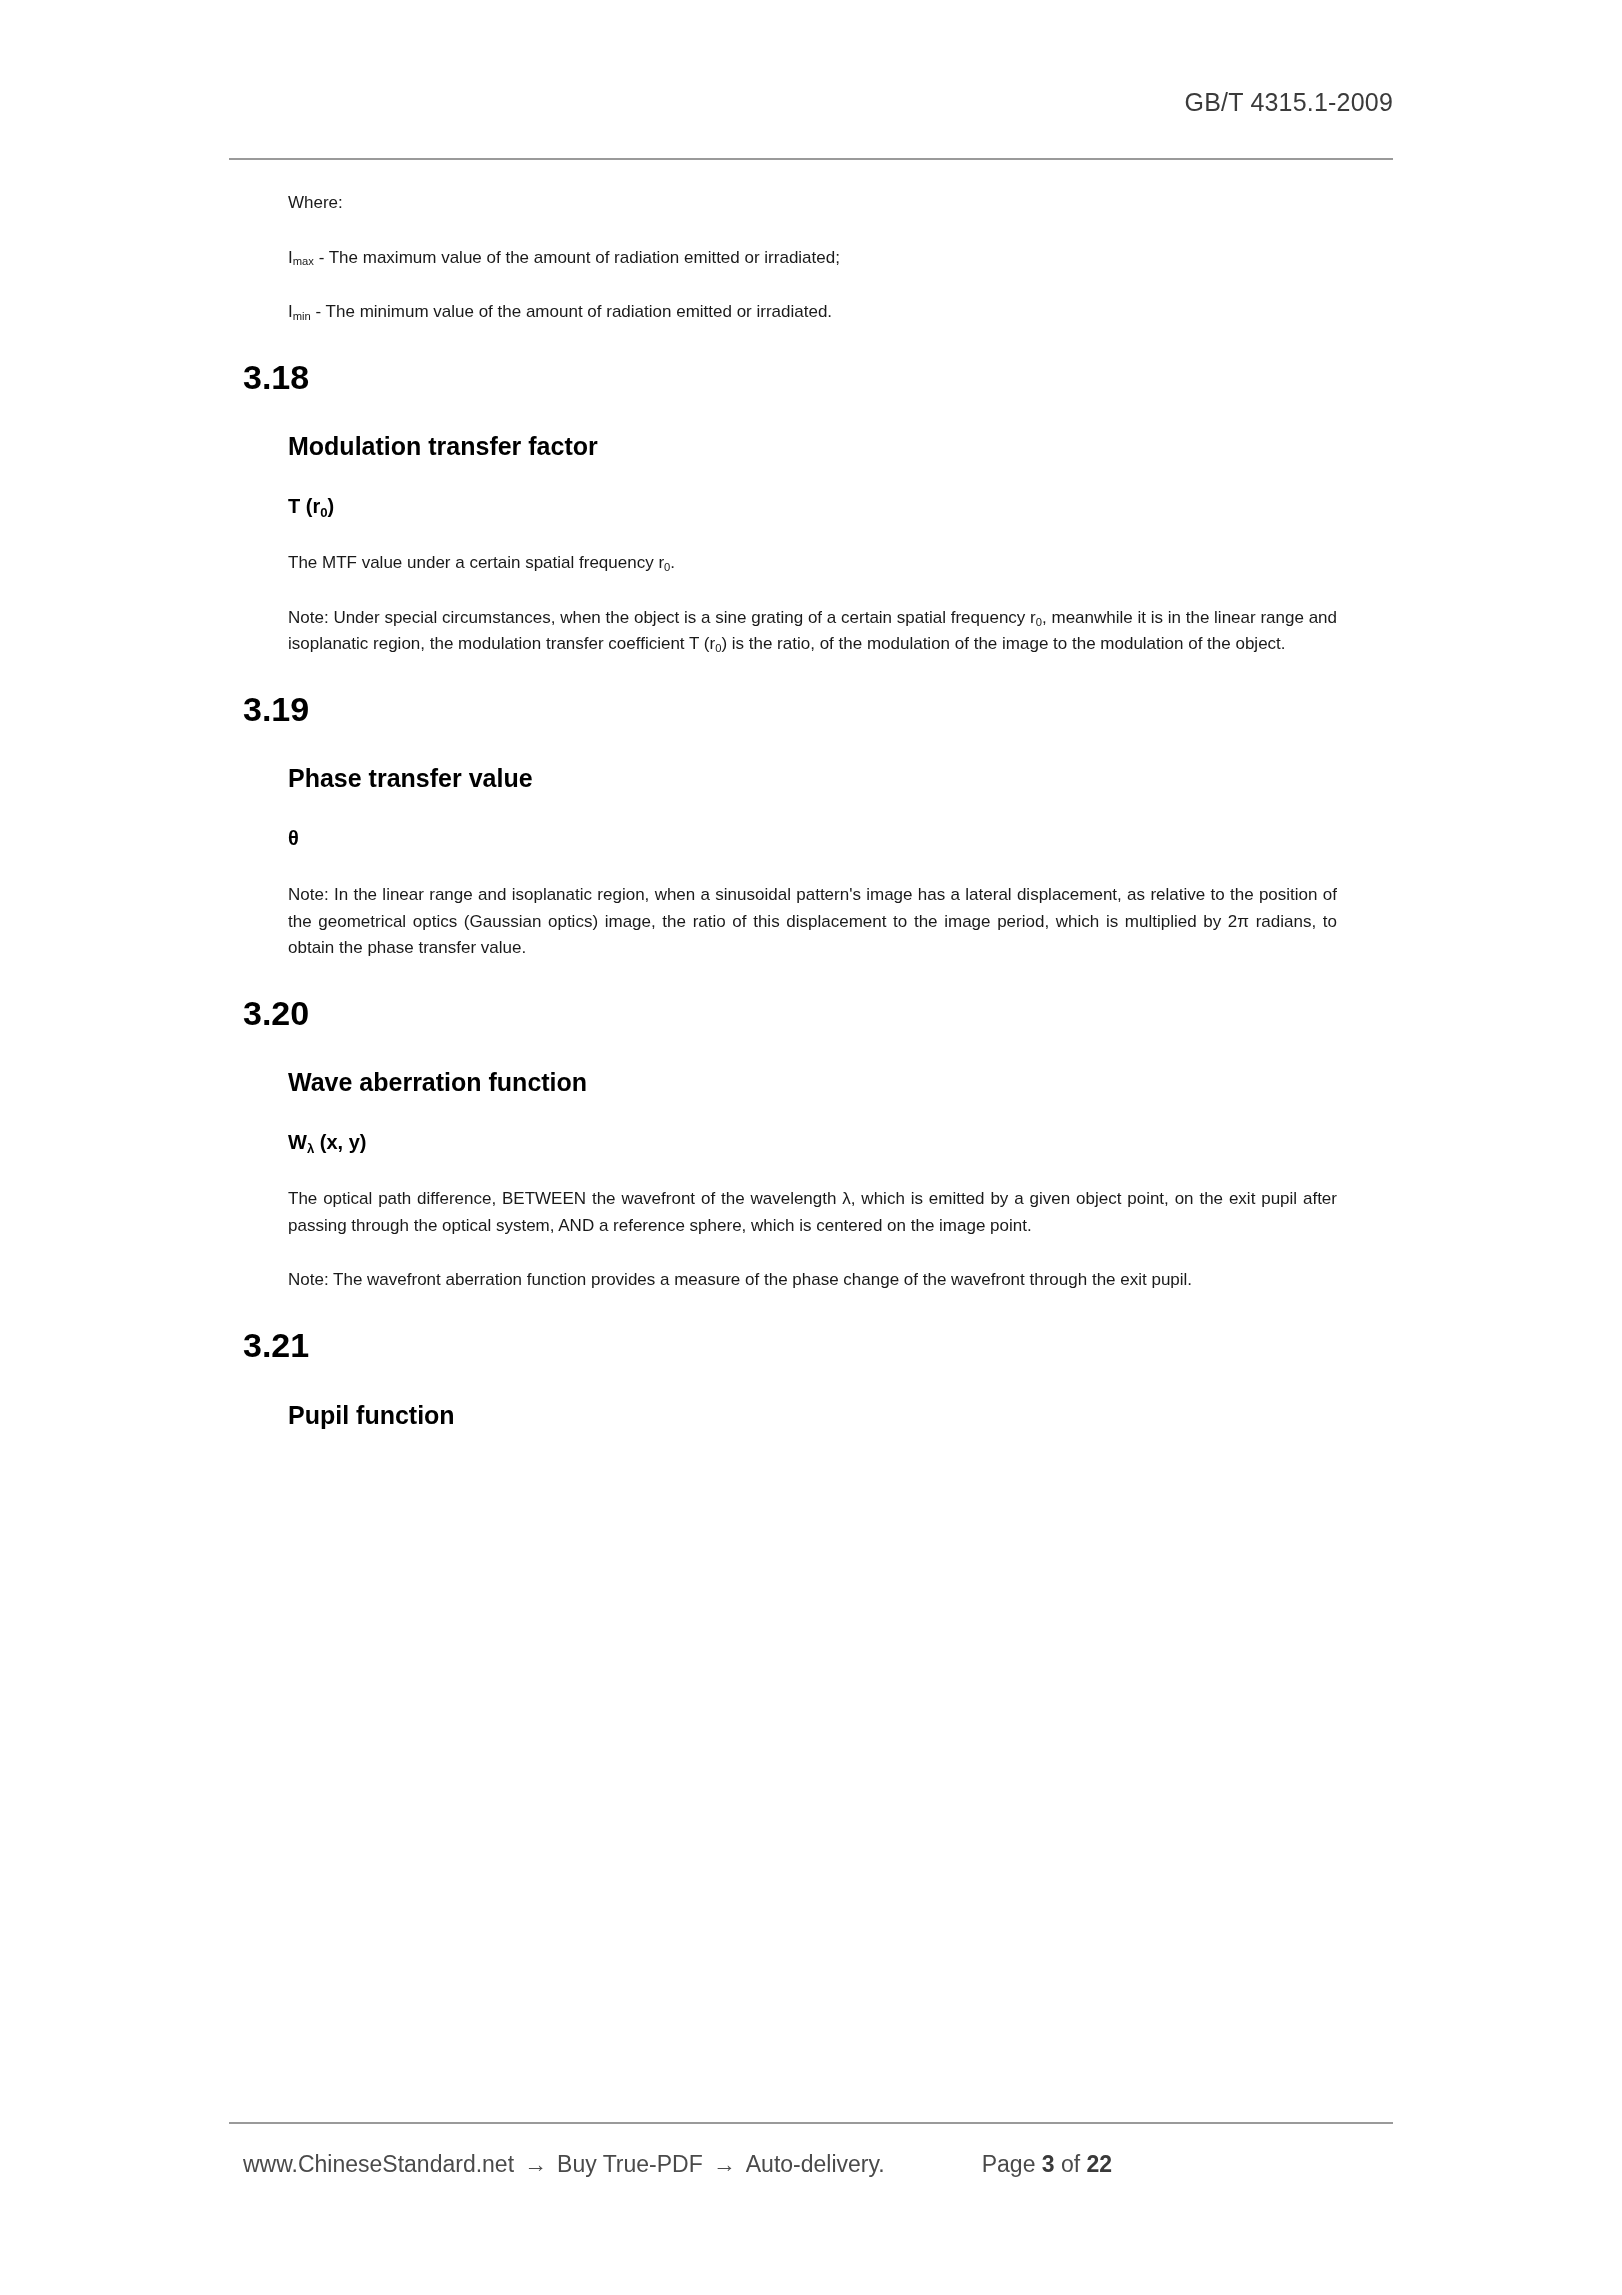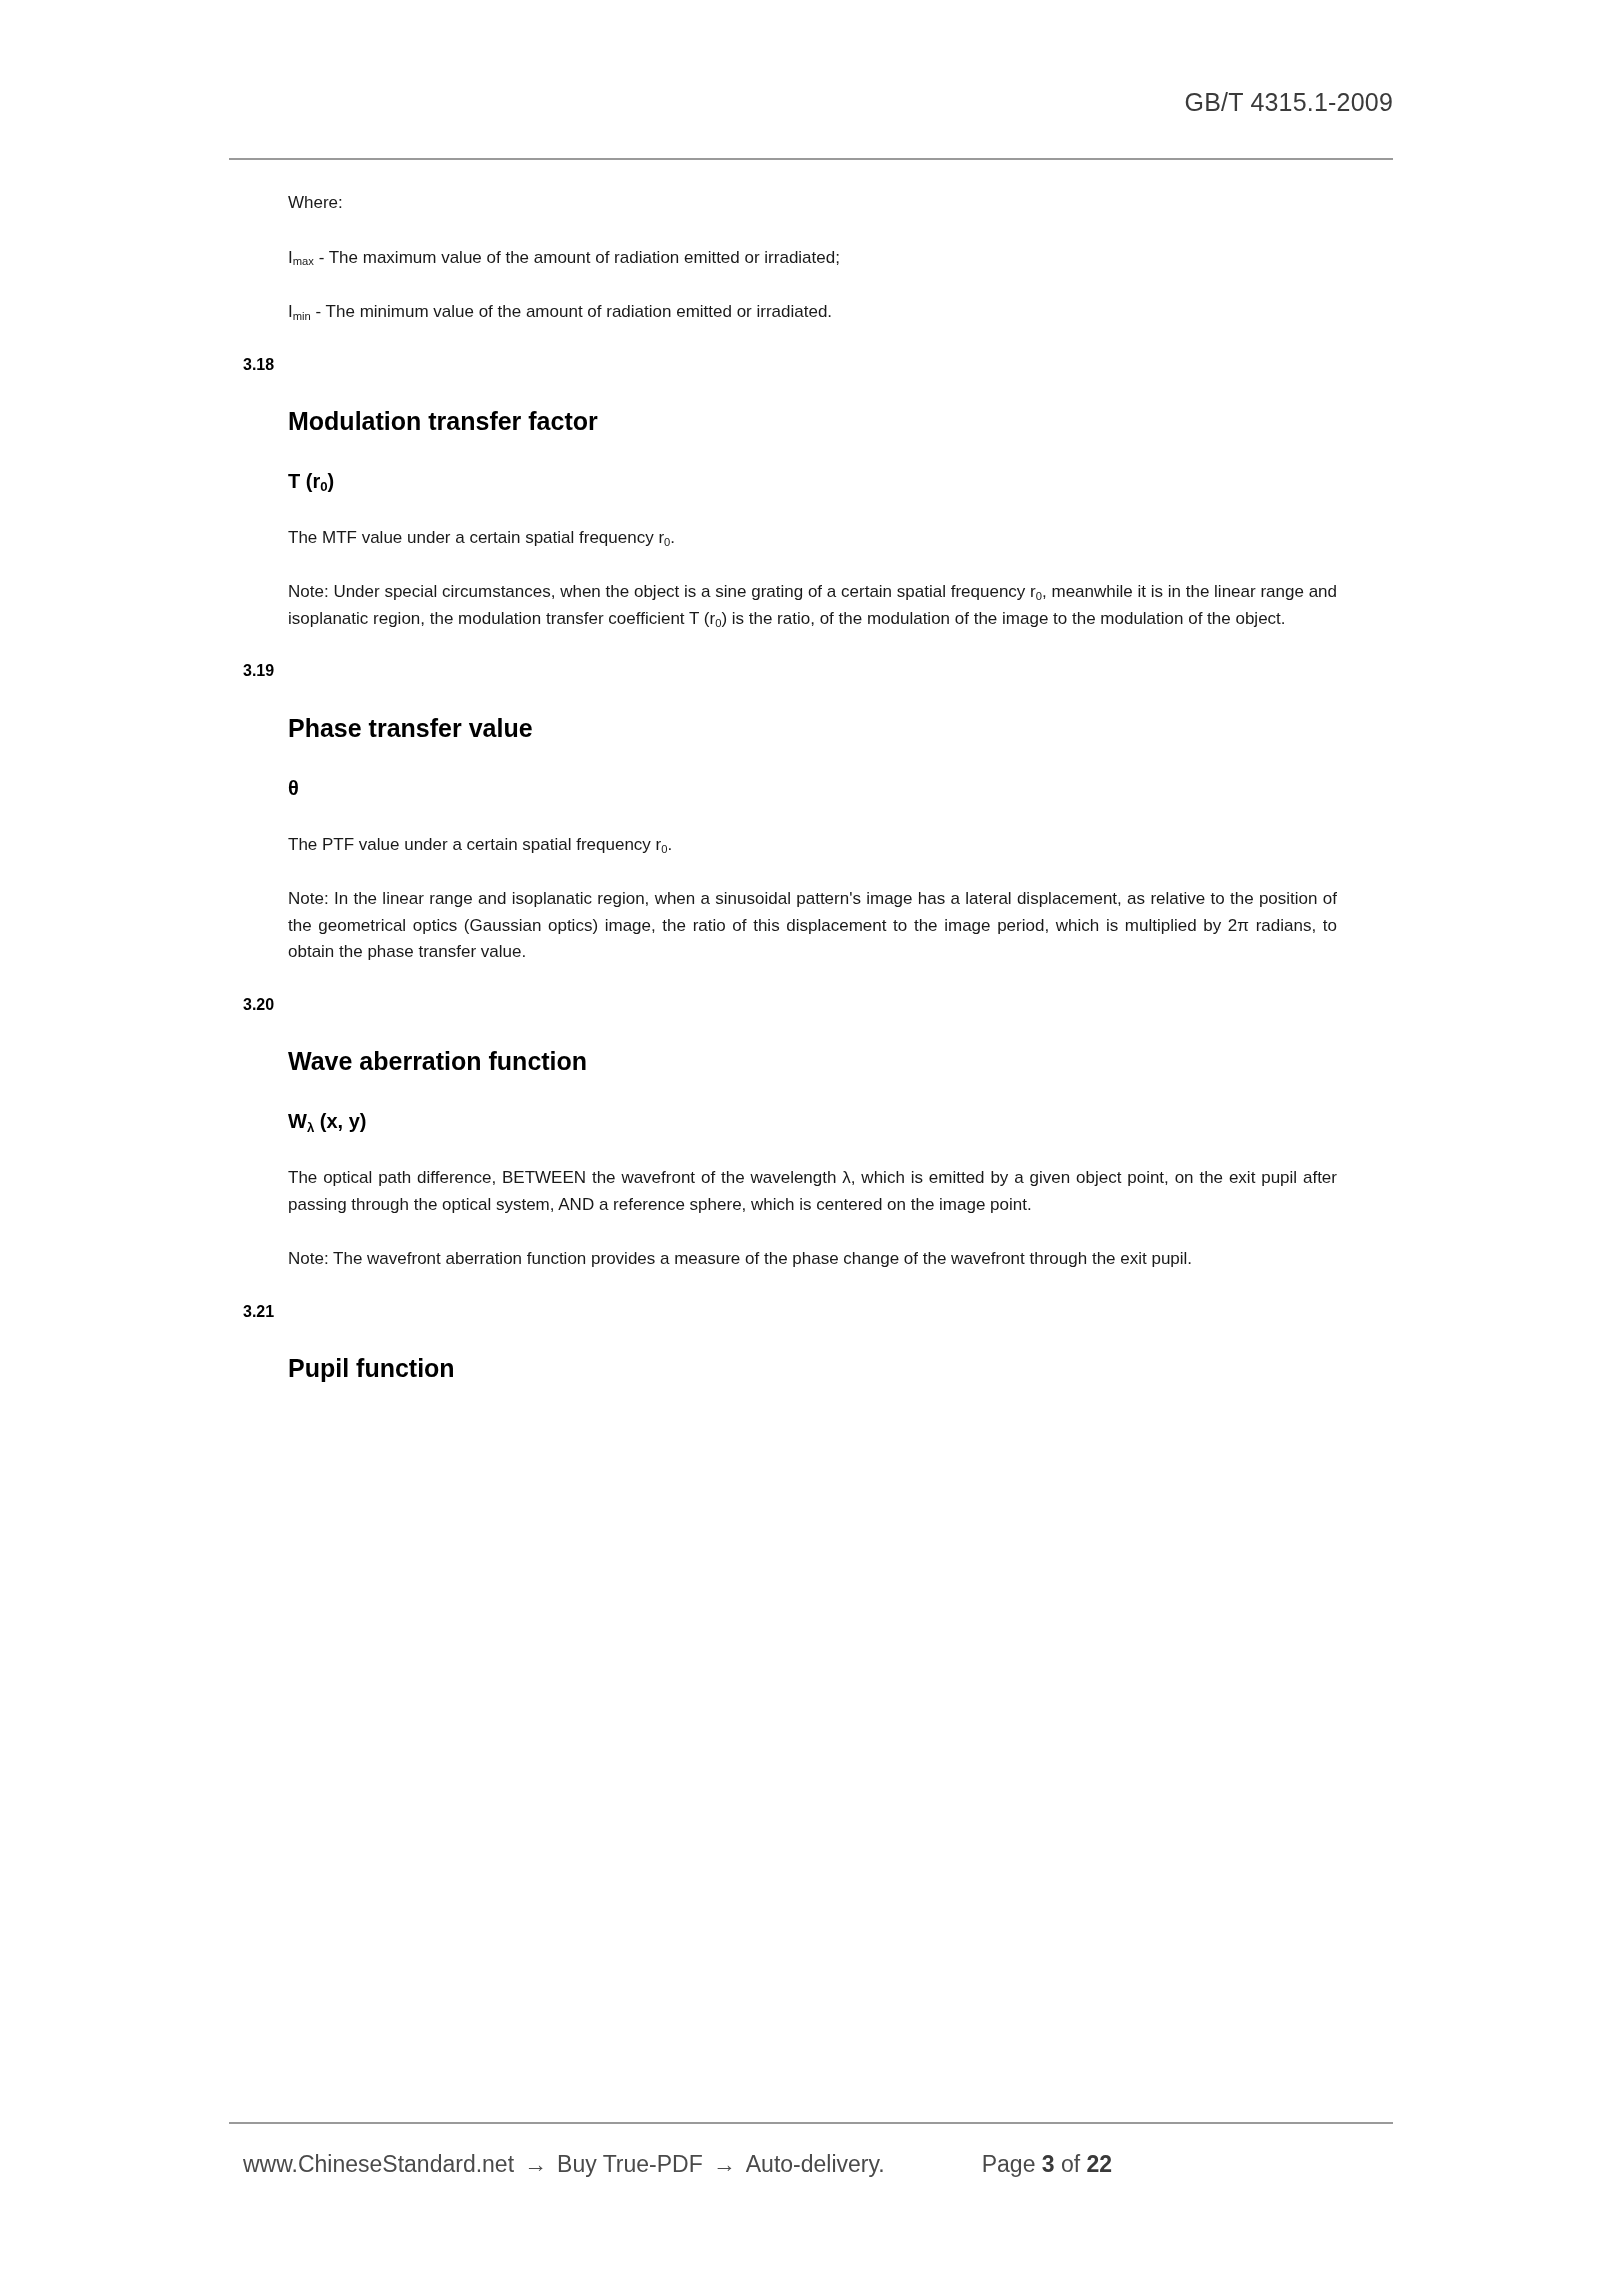--- a/index.html
+++ b/index.html
@@ -61,21 +61,21 @@
     width: 1094px;
     box-sizing: border-box;
     text-align: justify;
     text-justify: inter-word;
   }
   .para.single {
     text-align: left;
   }
 
   .sec-num {
-    font-size: 16px;
+    font-size: 34px;
     font-weight: bold;
     color: #000000;
     margin: 0 0 28px 0;
     padding-left: 0;
     line-height: 1.4;
   }
 
   .sec-title {
     font-size: 25px;
     font-weight: bold;
@@ -170,23 +170,20 @@
     <p class="para single">
       <span>The MTF value under a certain spatial frequency r</span><sub>0</sub><span>.</span>
     </p>
     <p class="para">
       <span>Note: Under special circumstances, when the object is a sine grating of a certain spatial frequency r</span><sub>0</sub><span>, meanwhile it is in the linear range and isoplanatic region, the modulation transfer coefficient T (r</span><sub>0</sub><span>) is the ratio, of the modulation of the image to the modulation of the object.</span>
     </p>
 
     <p class="sec-num">3.19</p>
     <p class="sec-title">Phase transfer value</p>
     <p class="sec-symbol">θ</p>
-    <p class="para single">
-      <span>The PTF value under a certain spatial frequency r</span><sub>0</sub><span>.</span>
-    </p>
     <p class="para">Note: In the linear range and isoplanatic region, when a sinusoidal pattern's image has a lateral displacement, as relative to the position of the geometrical optics (Gaussian optics) image, the ratio of this displacement to the image period, which is multiplied by 2π radians, to obtain the phase transfer value.</p>
 
     <p class="sec-num">3.20</p>
     <p class="sec-title">Wave aberration function</p>
     <p class="sec-symbol">
       <span>W</span><sub>λ</sub><span> (x, y)</span>
     </p>
     <p class="para">The optical path difference, BETWEEN the wavefront of the wavelength λ, which is emitted by a given object point, on the exit pupil after passing through the optical system, AND a reference sphere, which is centered on the image point.</p>
     <p class="para">Note: The wavefront aberration function provides a measure of the phase change of the wavefront through the exit pupil.</p>
 

